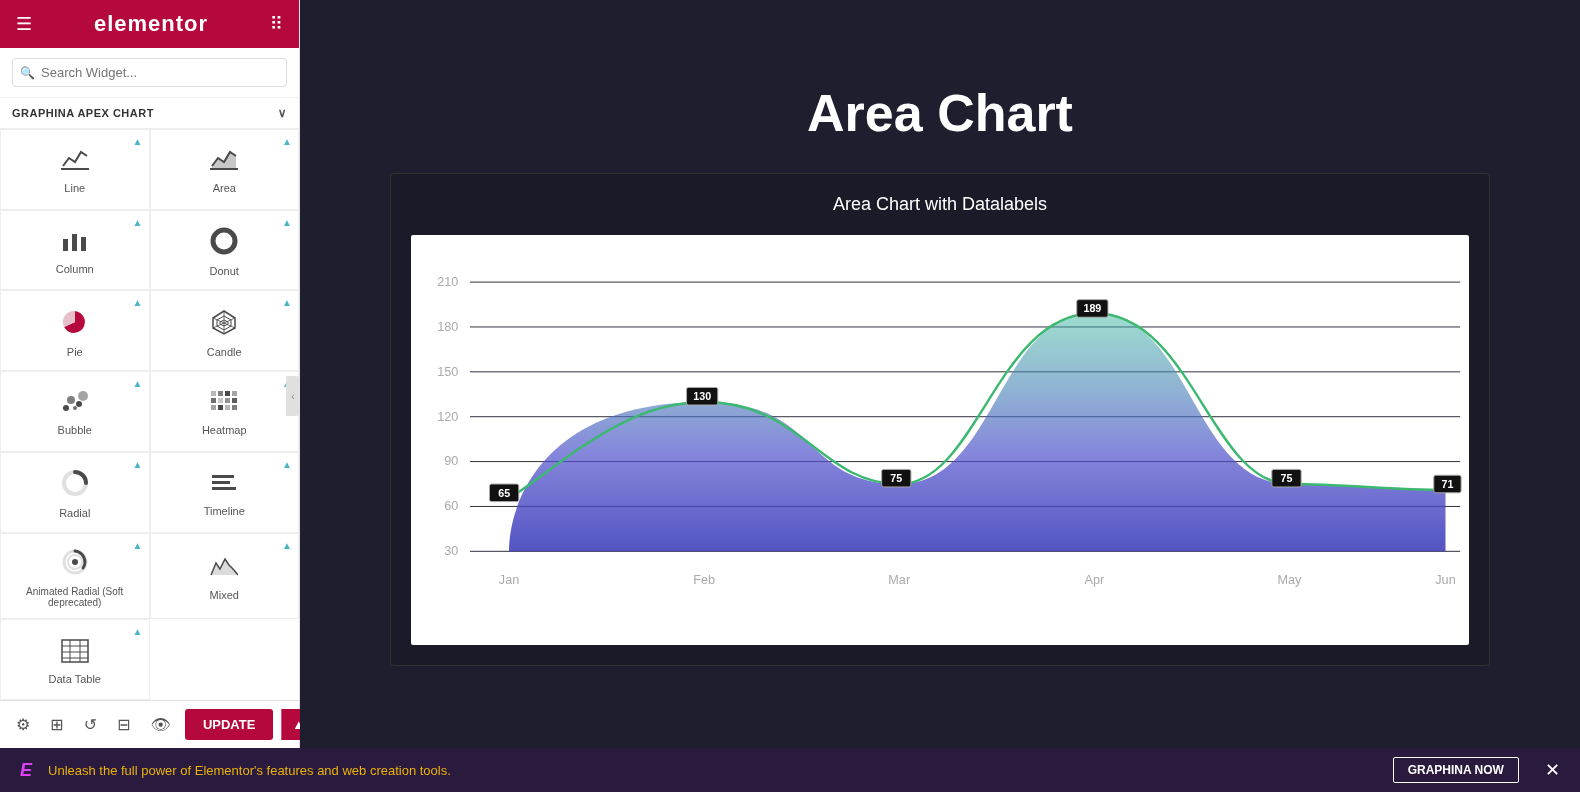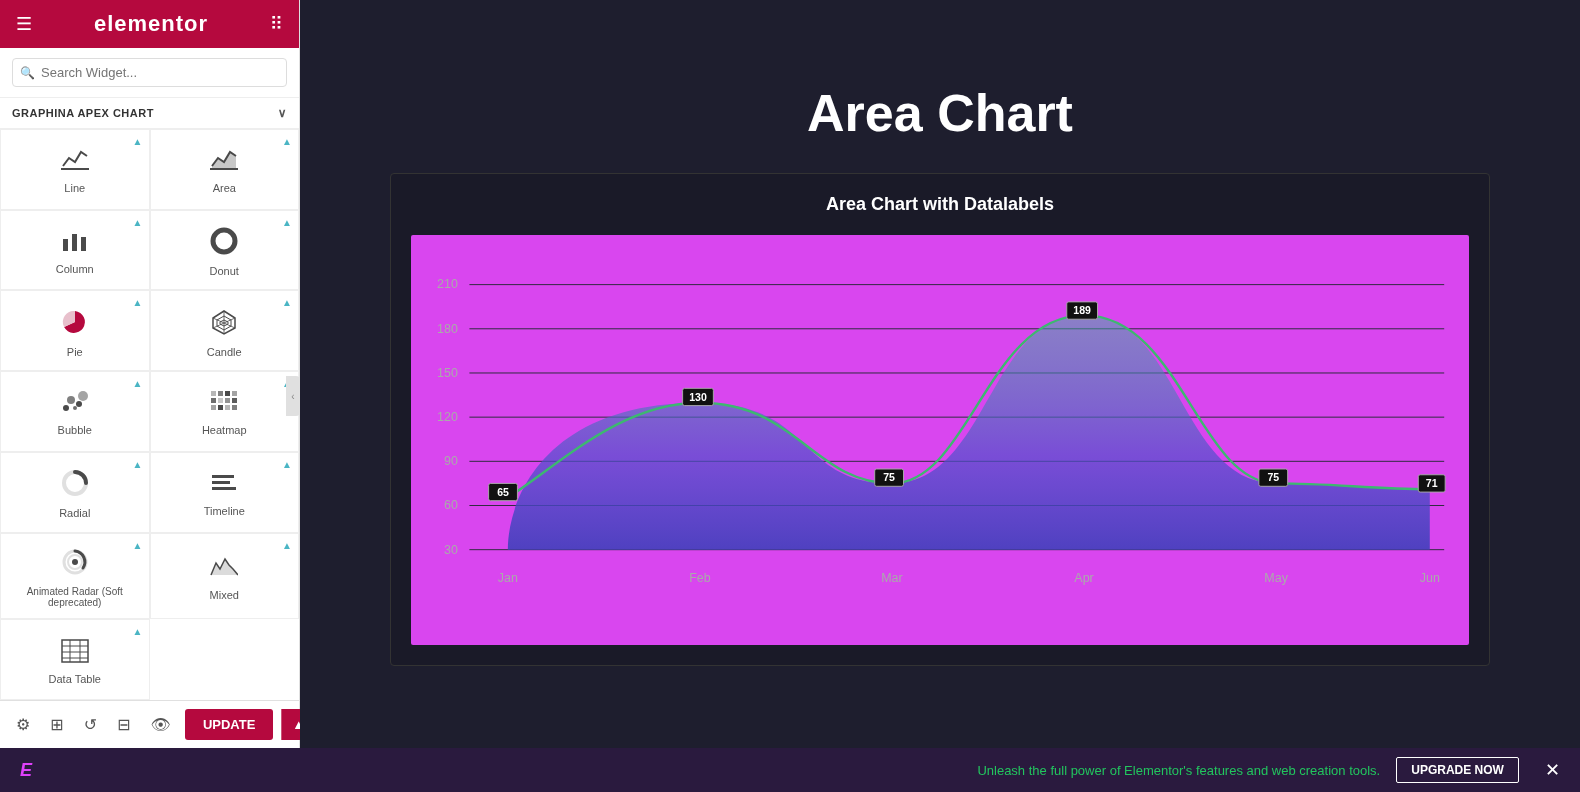--- a/index.html
+++ b/index.html
@@ -38,30 +38,30 @@
     .bottom-toolbar .tool-icon { color: #555; font-size: 16px; cursor: pointer; padding: 4px 6px; }
     .update-btn { background: #b5093e; color: #fff; border: none; padding: 8px 18px; font-size: 13px; font-weight: 600; border-radius: 3px; cursor: pointer; margin-left: auto; }
     .update-dropdown { background: #b5093e; color: #fff; border: none; border-left: 1px solid rgba(255,255,255,0.3); padding: 8px 10px; font-size: 13px; cursor: pointer; }
 
     
     .canvas-area { flex: 1; background: #1e1e2e; display: flex; flex-direction: column; align-items: center; justify-content: center; position: relative; }
 
     .page-title { font-size: 52px; font-weight: 800; color: #fff; margin-bottom: 30px; text-align: center; }
 
     .chart-container { background: #1a1a28; border: 1px solid #333; border-radius: 4px; width: 1100px; padding: 20px; }
-    .chart-title { color: #fff; font-size: 18px; font-weight: 700; text-align: center; margin-bottom: 20px; }
-    .chart-area { background: #d946ef; border-radius: 2px; padding: 20px 20px 10px 20px; position: relative; }
+    .chart-title { color: #fff; font-size: 18px; font-weight: 400; text-align: center; margin-bottom: 20px; }
+    .chart-area { background: #ffffff; border-radius: 2px; padding: 20px 4px 10px 20px; position: relative; }
 
     
     .collapse-handle { position: absolute; right: -14px; top: 50%; transform: translateY(-50%); width: 14px; height: 40px; background: #e8e8e8; border-radius: 0 4px 4px 0; display: flex; align-items: center; justify-content: center; cursor: pointer; z-index: 10; }
 
     
     .notification-bar { height: 44px; background: #2a1a3e; display: flex; align-items: center; padding: 0 20px; gap: 16px; flex-shrink: 0; }
     .notification-bar .elementor-icon { color: #e040fb; font-size: 16px; }
-    .notification-bar .notif-text { color: #22c55e; font-size: 13px; flex: 1; text-align: right; }
+    .notification-bar .notif-text { color: #eab308; font-size: 13px; flex: 1; }
     .upgrade-btn { background: transparent; border: 1px solid #fff; color: #fff; padding: 5px 14px; font-size: 12px; font-weight: 600; border-radius: 2px; cursor: pointer; white-space: nowrap; }
     .close-notif { color: #fff; font-size: 18px; cursor: pointer; margin-left: 10px; }
 
     
     .widget-grid::-webkit-scrollbar { width: 4px; }
     .widget-grid::-webkit-scrollbar-thumb { background: #ccc; border-radius: 2px; }
   </style>
 </head>
 <body>
 
@@ -222,21 +222,21 @@
       <div class="widget-item">
         <span class="pro-badge">▲</span>
         <span class="widget-icon">
           <svg width="28" height="28" viewBox="0 0 28 28" fill="none">
             <circle cx="14" cy="14" r="11" stroke="#e0e0e0" stroke-width="3" fill="none"></circle>
             <circle cx="14" cy="14" r="7" stroke="#e0e0e0" stroke-width="2" fill="none"></circle>
             <circle cx="14" cy="14" r="3" fill="#4a4a4a"></circle>
             <path d="M14 3 A11 11 0 0 1 22 20" stroke="#4a4a4a" stroke-width="3" fill="none" stroke-linecap="round"></path>
           </svg>
         </span>
-        <span class="widget-label" style="font-size:10px; text-align:center;">Animated Radar (Soft deprecated)</span>
+        <span class="widget-label" style="font-size:10px; text-align:center;">Animated Radial (Soft deprecated)</span>
       </div>
 
       <div class="widget-item">
         <span class="pro-badge">▲</span>
         <span class="widget-icon">
           <svg width="28" height="24" viewBox="0 0 28 24" fill="none">
             <polygon points="1,20 6,8 10,14 15,4 19,10 23,14 28,20" fill="#4a4a4a" opacity="0.2"></polygon>
             <polyline points="1,20 6,8 10,14 15,4 19,10 23,14 28,20" stroke="#4a4a4a" stroke-width="1.5" fill="none"></polyline>
           </svg>
         </span>
@@ -354,15 +354,15 @@
           <text x="1040" y="328" fill="#aaa" font-size="13" text-anchor="middle">Jun</text>
         </svg>
       </div>
     </div>
   </div>
 </div>
 
 <div class="notification-bar">
   <span class="elementor-icon" style="font-size:18px; color:#e040fb; font-weight:900; font-style:italic;">E</span>
   <span class="notif-text">Unleash the full power of Elementor's features and web creation tools.</span>
-  <button class="upgrade-btn">UPGRADE NOW</button>
+  <button class="upgrade-btn">GRAPHINA NOW</button>
   <span class="close-notif">✕</span>
 </div>
 
 </body></html>

